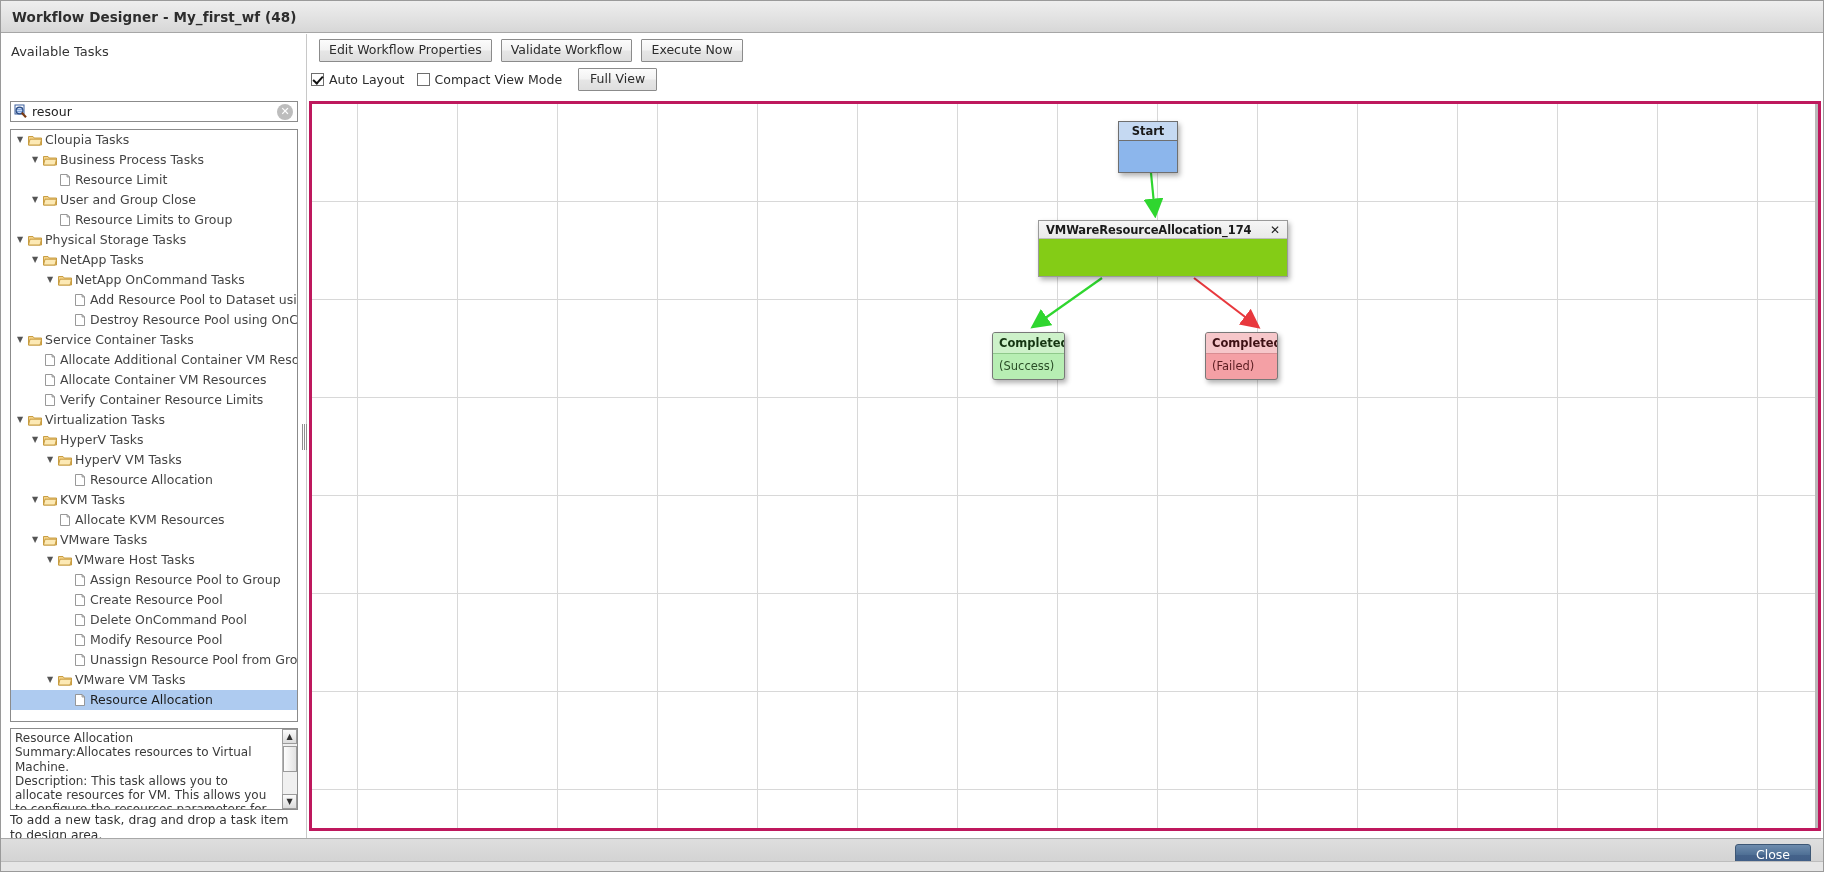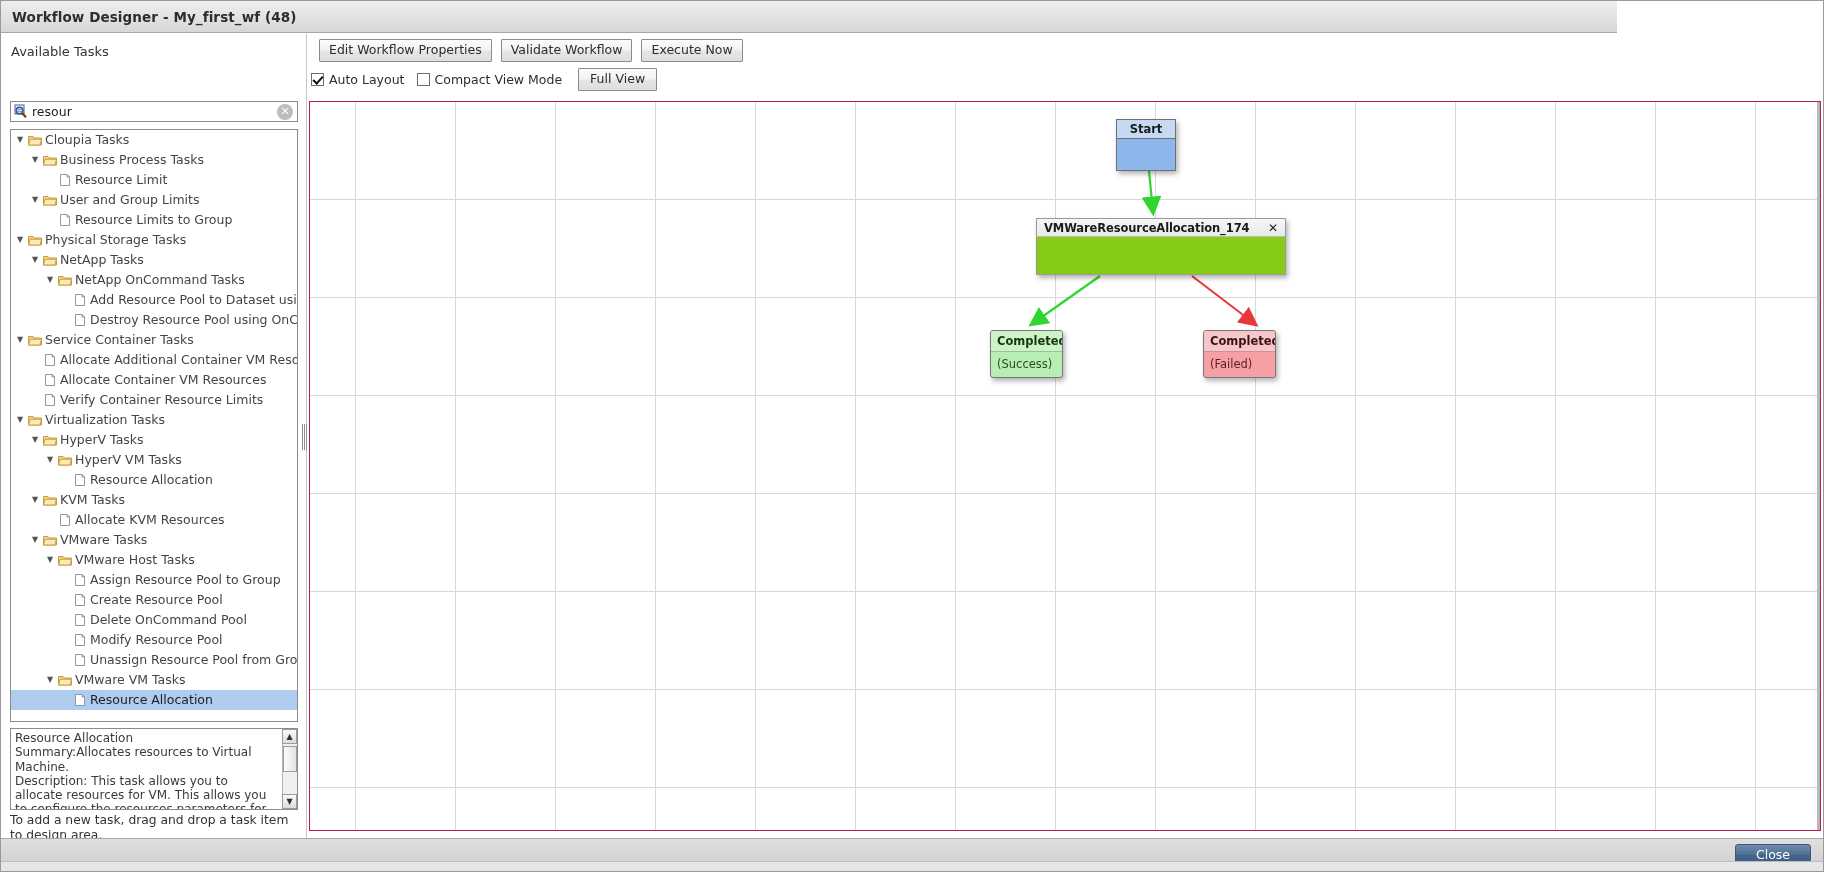--- a/index.html
+++ b/index.html
@@ -16,21 +16,21 @@
     position: relative;
     width: 1824px; height: 872px;
     background: #ffffff;
     border: 1px solid #9a9a9a;
     overflow: hidden;
   }
 
   
   .titlebar {
     position: absolute; left: 0; top: 0;
-    width: 1616px; height: 32px;
+    width: 1822px; height: 32px;
     background: linear-gradient(to bottom, #eeeeee 0%, #e3e3e3 50%, #d7d7d7 100%);
     border-bottom: 1px solid #a6a6a6;
     display: flex; align-items: center;
   }
   .titlebar .title {
     font-size: 13.5px;
     font-weight: bold;
     color: #2d2d2d;
     padding-left: 11px;
     letter-spacing: 0.1px;
@@ -209,21 +209,21 @@
     border-width: 0 2px 2px 0;
     transform: rotate(42deg);
   }
   .chk-label { font-size: 12.5px; color: #2c2c2c; }
   .full-view-btn { margin-left: 4px; padding: 3px 11px 4px 11px; }
 
   
   .canvas-wrap {
     position: absolute; left: 308px; top: 100px;
     width: 1512px; height: 730px;
-    border: 1px solid #be185d;
+    border: 3px solid #be185d;
     background: #ffffff;
     overflow: hidden;
   }
   .grid {
     position: absolute; left: 0; top: 0;
     width: 100%; height: 100%;
     background-image:
       linear-gradient(to right, #d8d8d8 1px, transparent 1px),
       linear-gradient(to bottom, #d8d8d8 1px, transparent 1px);
     background-size: 100px 98px;
@@ -390,21 +390,21 @@
             <span class="tlabel">Resource Limit</span>
           </div>
           <div class="tree-row" style="padding-left: 21px;">
             <span class="tw">▼</span>
             <span class="ico">
               <svg width="14" height="14" viewBox="0 0 14 14">
                 <path d="M0.5 3.5 L5 3.5 L6.2 5 L13.5 5 L13.5 12 L0.5 12 Z" fill="#f5d48a" stroke="#c39535" stroke-width="0.9"></path>
                 <path d="M2 6.2 L13.5 6.2 L12 12 L0.5 12 Z" fill="#fce9b5" stroke="#c39535" stroke-width="0.9"></path>
               </svg>
             </span>
-            <span class="tlabel">User and Group Limits</span>
+            <span class="tlabel">User and Group Close</span>
           </div>
           <div class="tree-row" style="padding-left: 36px;">
             <span class="tw empty"></span>
             <span class="ico">
               <svg width="14" height="14" viewBox="0 0 14 14">
                 <path d="M2.5 1.5 L9 1.5 L11.5 4 L11.5 12.5 L2.5 12.5 Z" fill="#ffffff" stroke="#8d8d8d" stroke-width="0.9"></path>
                 <path d="M9 1.5 L9 4 L11.5 4 Z" fill="#dcdcdc" stroke="#8d8d8d" stroke-width="0.8"></path>
               </svg>
             </span>
             <span class="tlabel">Resource Limits to Group</span>

